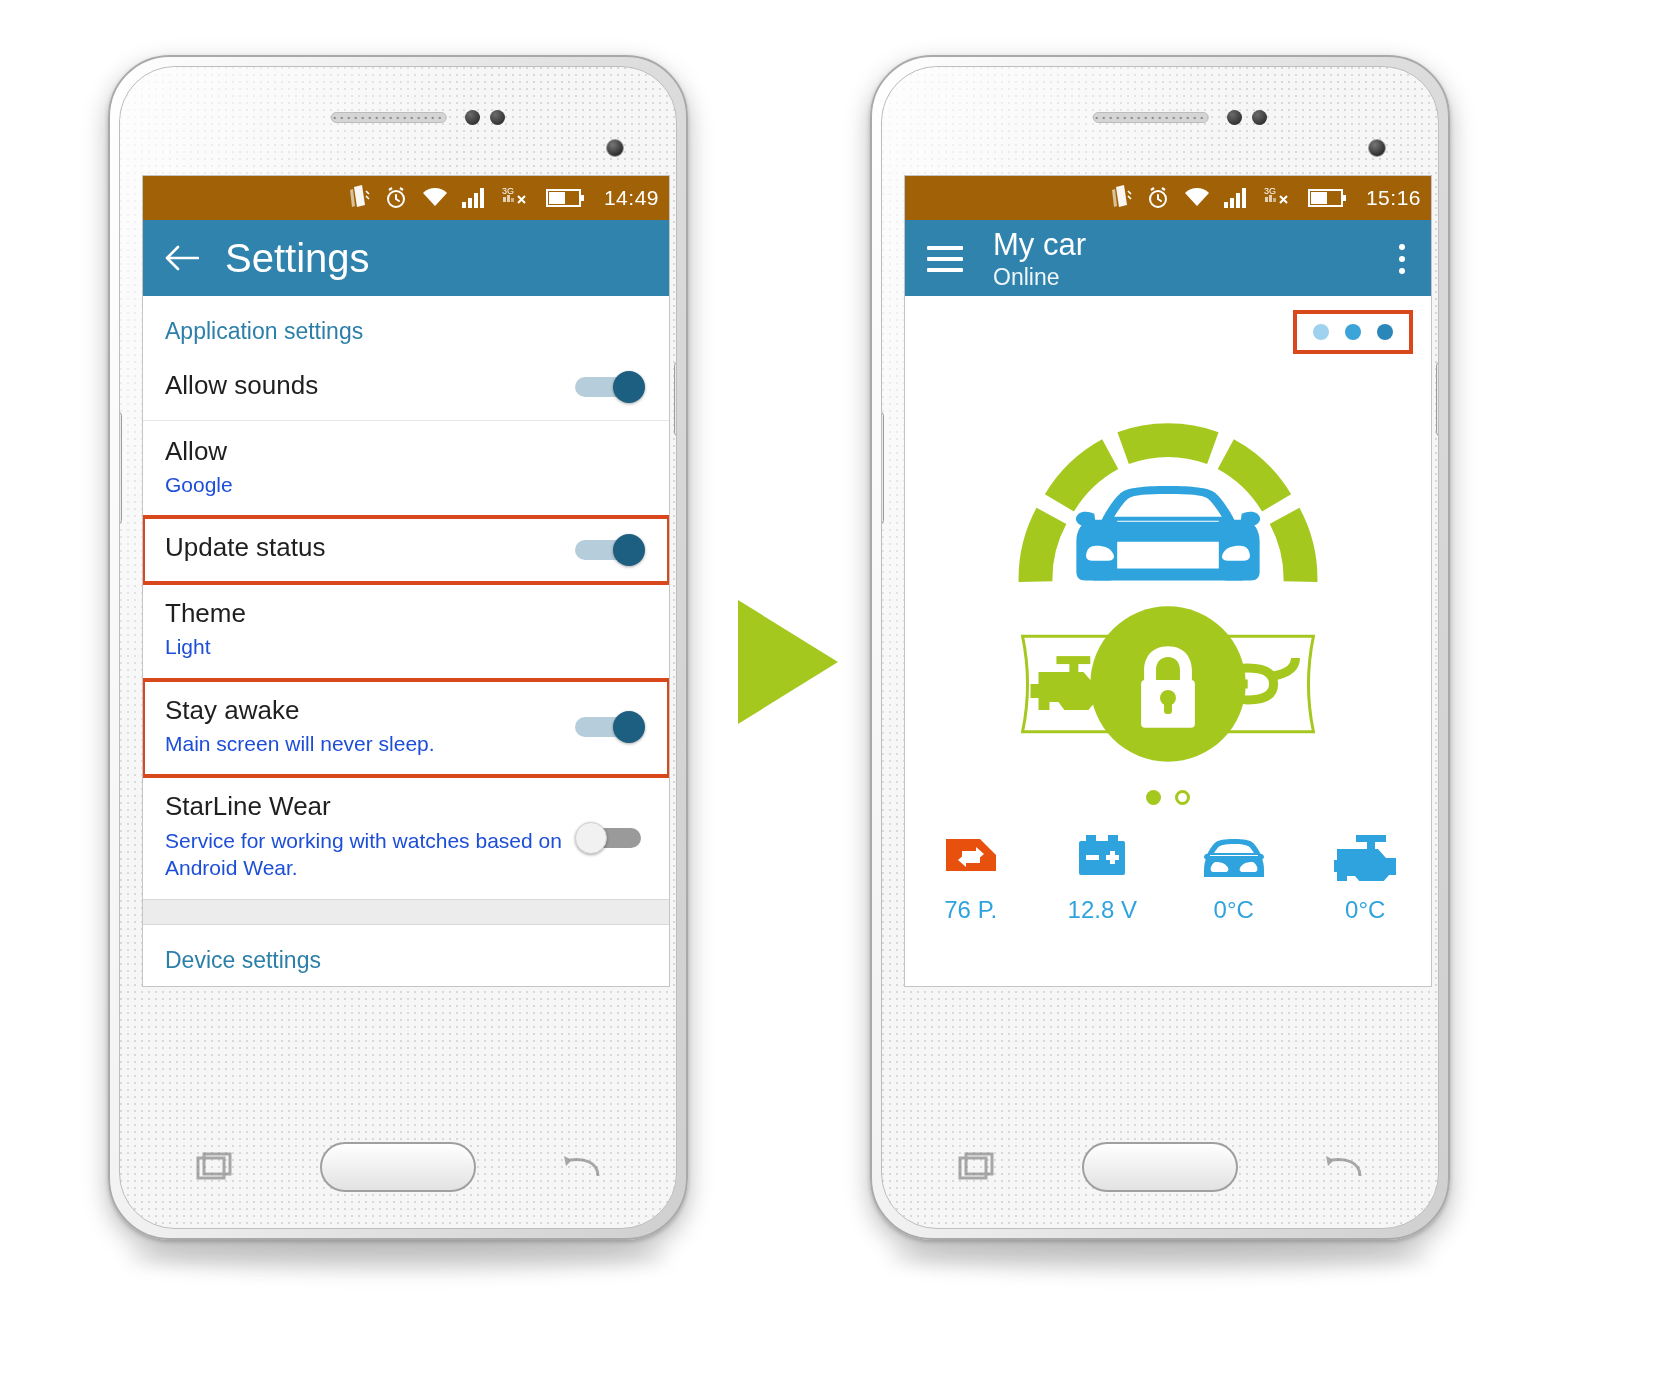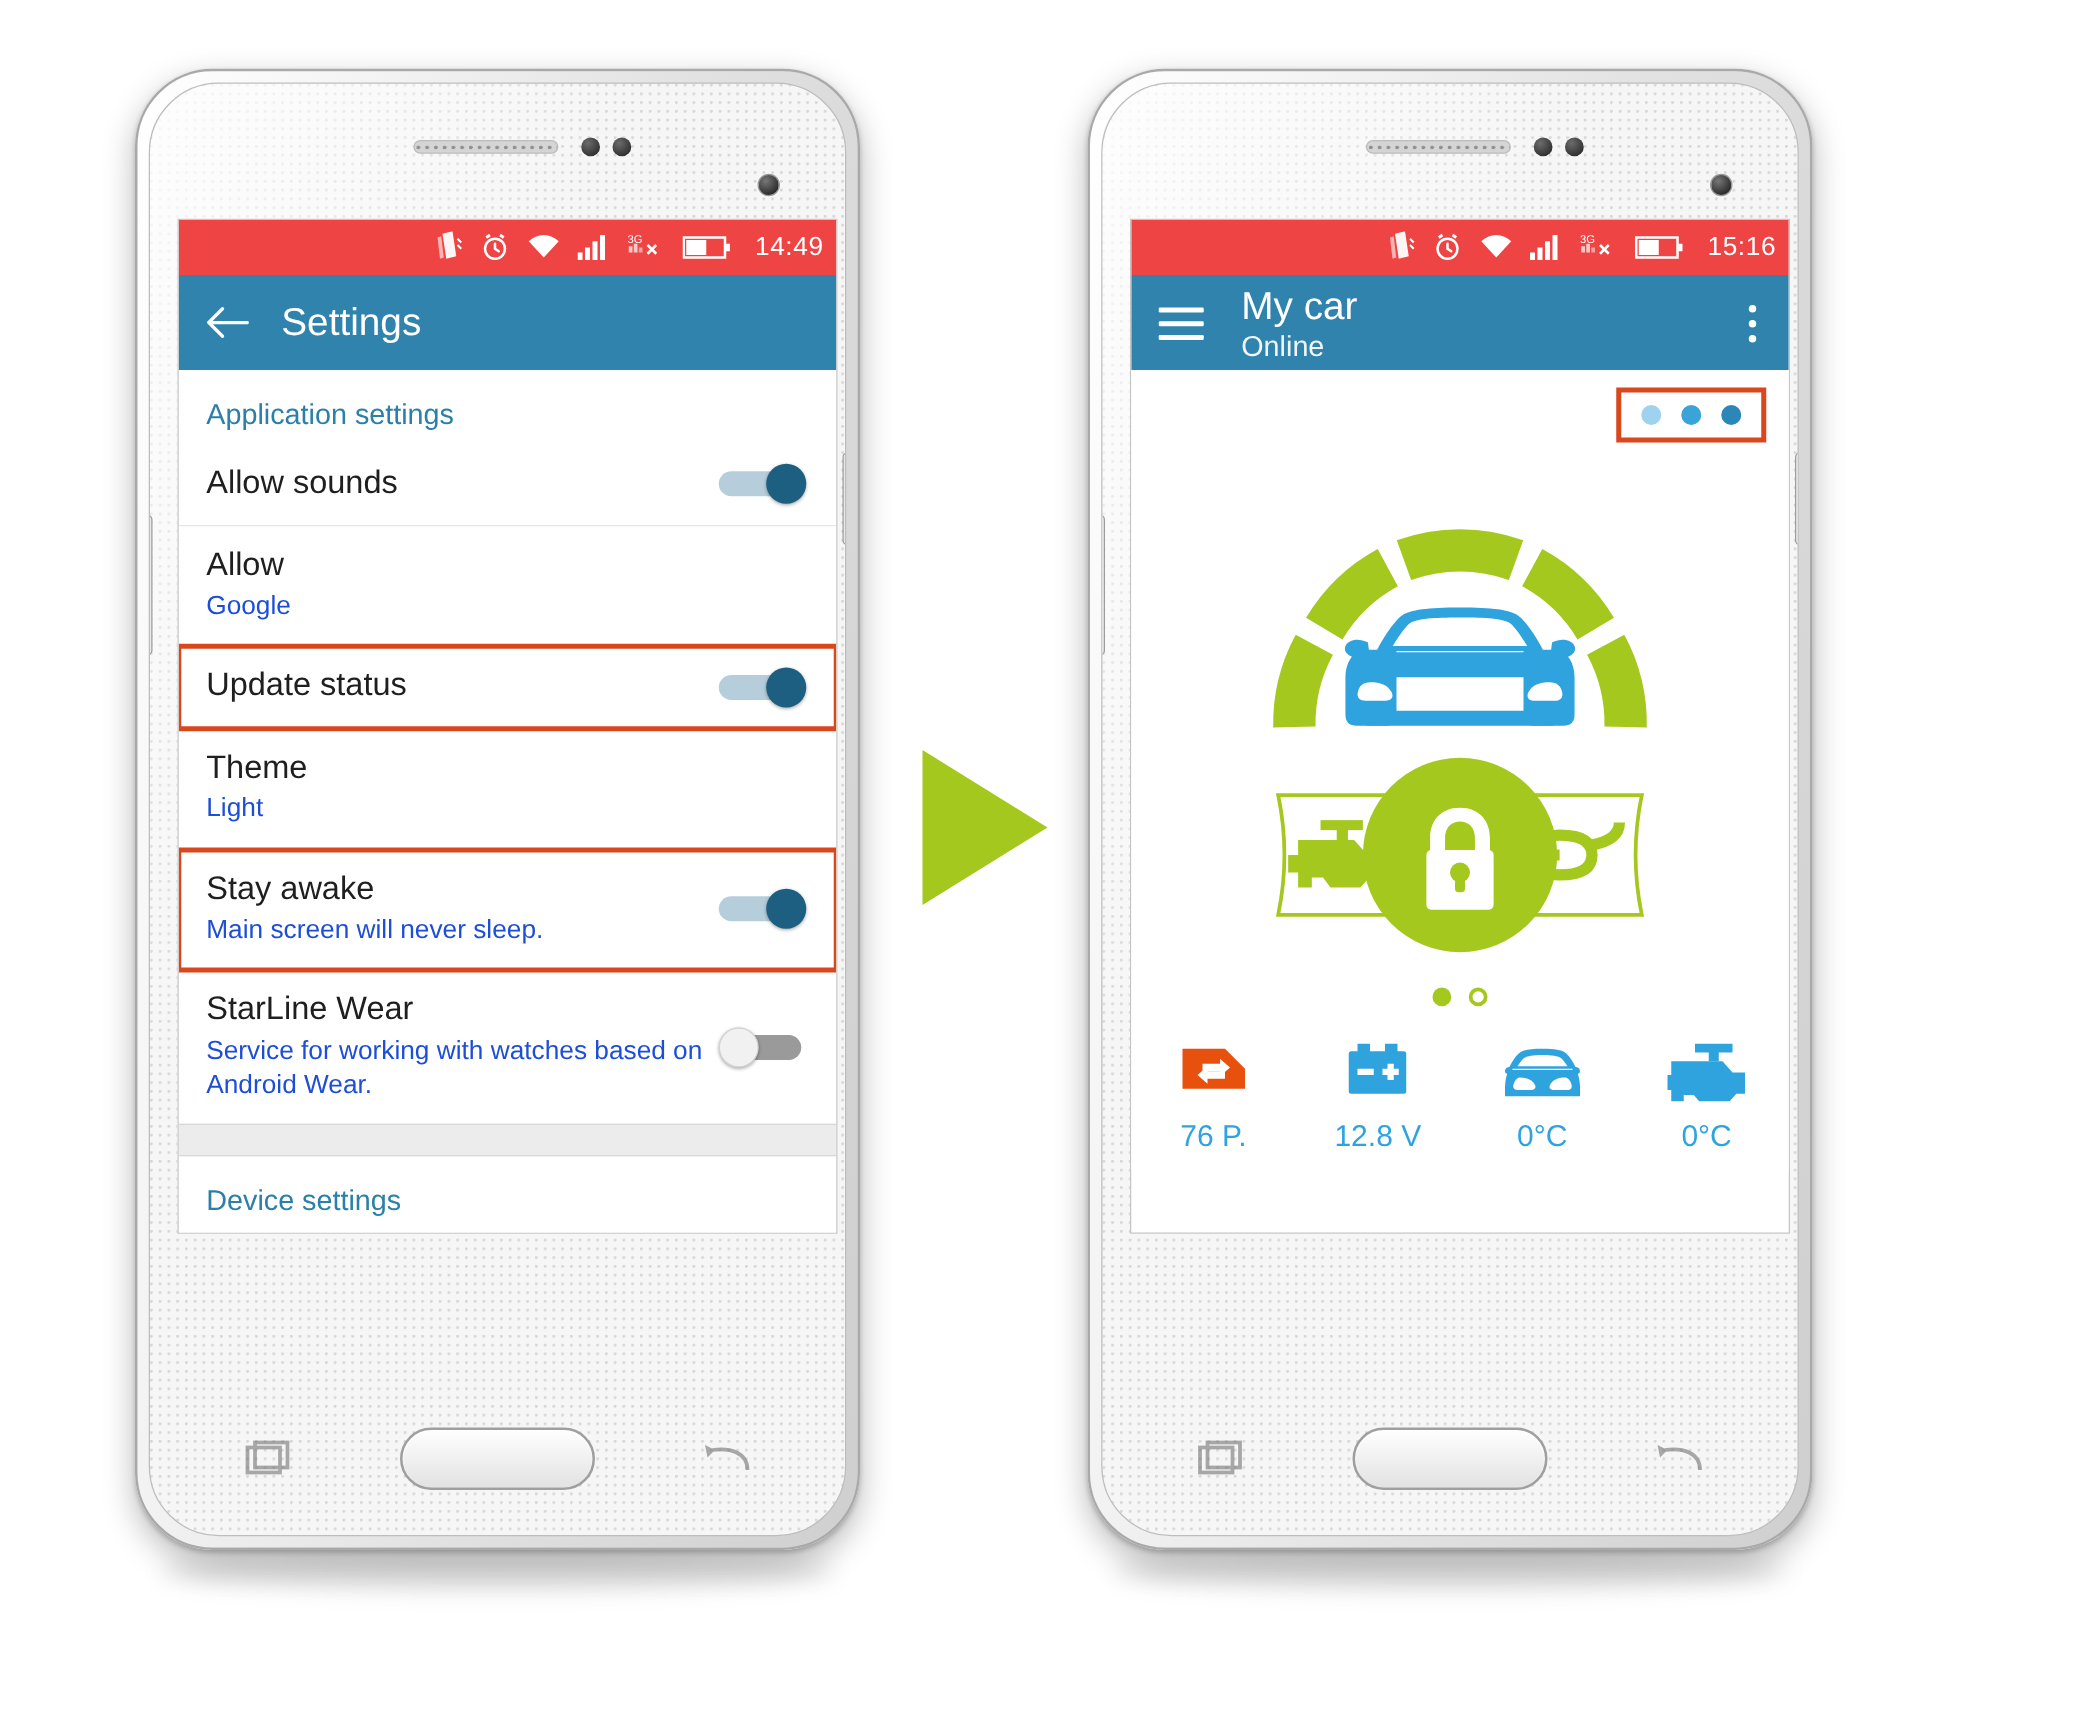--- a/index.html
+++ b/index.html
@@ -83,33 +83,33 @@
     background: linear-gradient(180deg,#ffffff,#e2e2e2);
     border: 2px solid #9f9f9f;
     box-shadow: inset 0 1px 2px #fff;
   }
   .soft-key { position: absolute; bottom: 46px; width: 40px; height: 30px; opacity: .62; }
   .soft-key.recents { left: 74px; }
   .soft-key.back { right: 74px; }
 
   
   .statusbar {
-    height: 44px; background: #ef4444; position: relative;
+    height: 44px; background: #a16207; position: relative;
     display: flex; align-items: center; justify-content: flex-end;
     padding-right: 10px; gap: 14px; padding-left: 36px;
   }
   .statusbar svg { display: block; }
   .sb-time { color: #fff; font-size: 21px; letter-spacing: .5px; margin-left: 4px; }
 
   
   .appbar {
     background: #3083ad; height: 76px;
     display: flex; align-items: center; gap: 26px; padding-left: 22px;
   }
-  .appbar-title { color: #fff; font-size: 31px; }
+  .appbar-title { color: #fff; font-size: 40px; }
   .back-arrow { width: 34px; height: 26px; }
 
   .settings-list { background: #fff; height: 692px; position: relative; overflow: hidden; }
   .section-head { color: #2b7fa8; font-size: 23px; padding: 22px 22px 10px 22px; }
   .row {
     position: relative; padding: 14px 22px 18px 22px;
     border-bottom: 1px solid #e6e6e6;
     min-height: 62px;
   }
   .row.no-border { border-bottom: none; }

